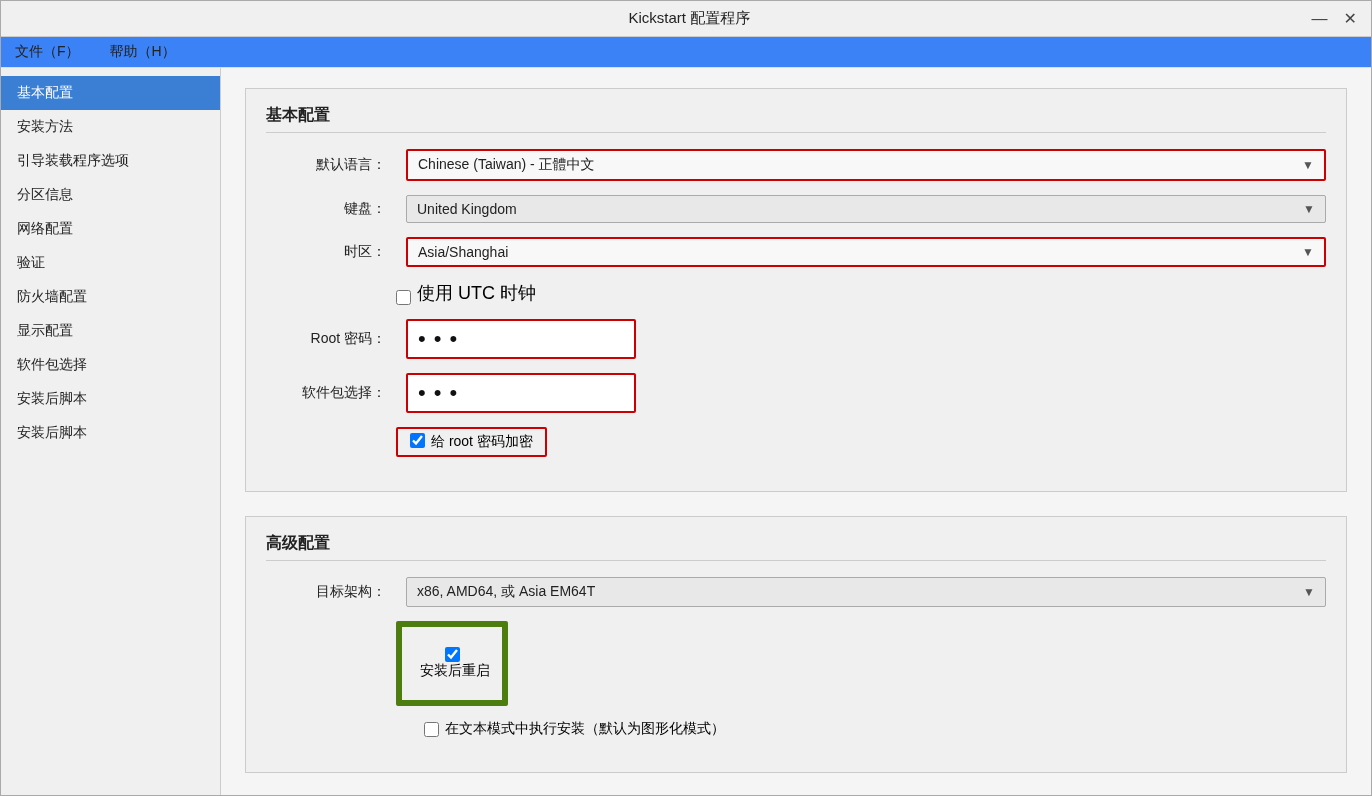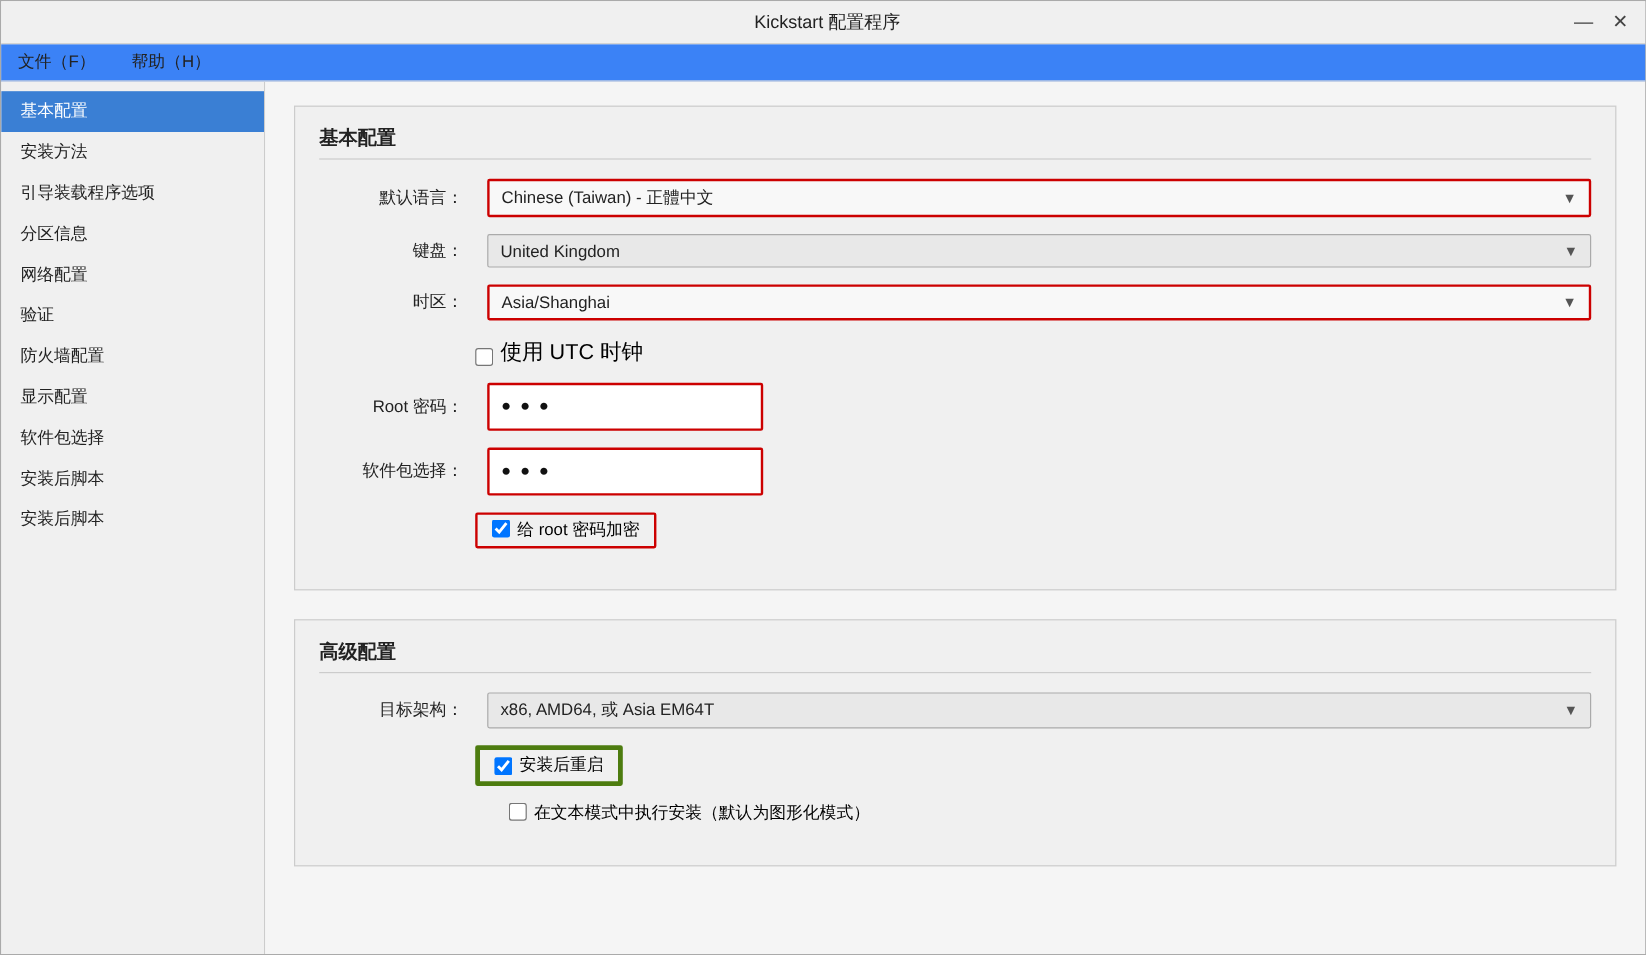--- a/index.html
+++ b/index.html
@@ -273,29 +273,29 @@
           <div class="form-control-wrapper">
             <div class="dropdown">
               <span class="dropdown-text">x86, AMD64, 或 Asia EM64T</span>
               <span class="dropdown-arrow">▼</span>
             </div>
           </div>
         </div>
 
         <div class="form-row">
           <div style="width:130px; flex-shrink:0;"></div>
-          <div style="display:inline-flex; align-items:center; border:4px solid #4d7c0f; padding:4px 12px; border-radius:2px;">
+          <div style="display:inline-flex; align-items:center; border:6px solid #4d7c0f; padding:20px 12px; border-radius:2px;flex-direction:column;">
             <input type="checkbox" id="reboot-check" checked="" style="">
             <label for="reboot-check" style="font-size:14px; margin-left:6px;">安装后重启</label>
           </div>
         </div>
 
         <div class="form-row">
           <div style="width:130px; flex-shrink:0;"></div>
-          <div style="display:flex; padding-left:28px;">
+          <div style="display:flex; align-items:center;padding-left:28px;">
             <input type="checkbox" id="textmode-check" style="">
             <label for="textmode-check" style="font-size:14px; margin-left:6px;">在文本模式中执行安装（默认为图形化模式）</label>
           </div>
         </div>
       </div>
     </div>
   </div>
 </div>
 
 </body></html>

